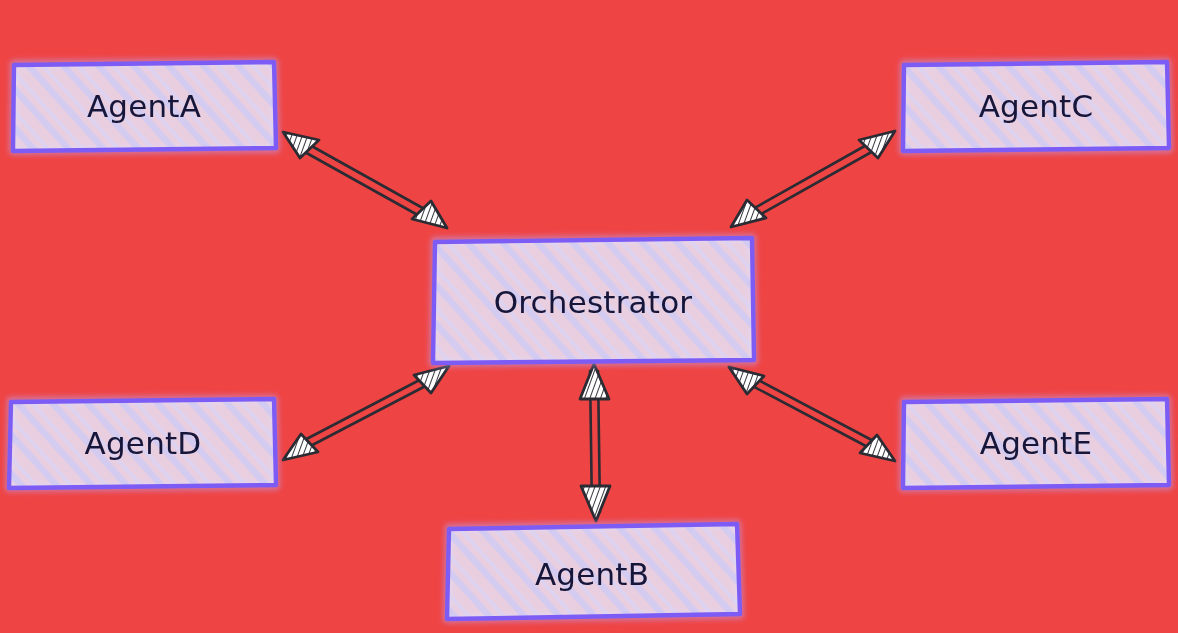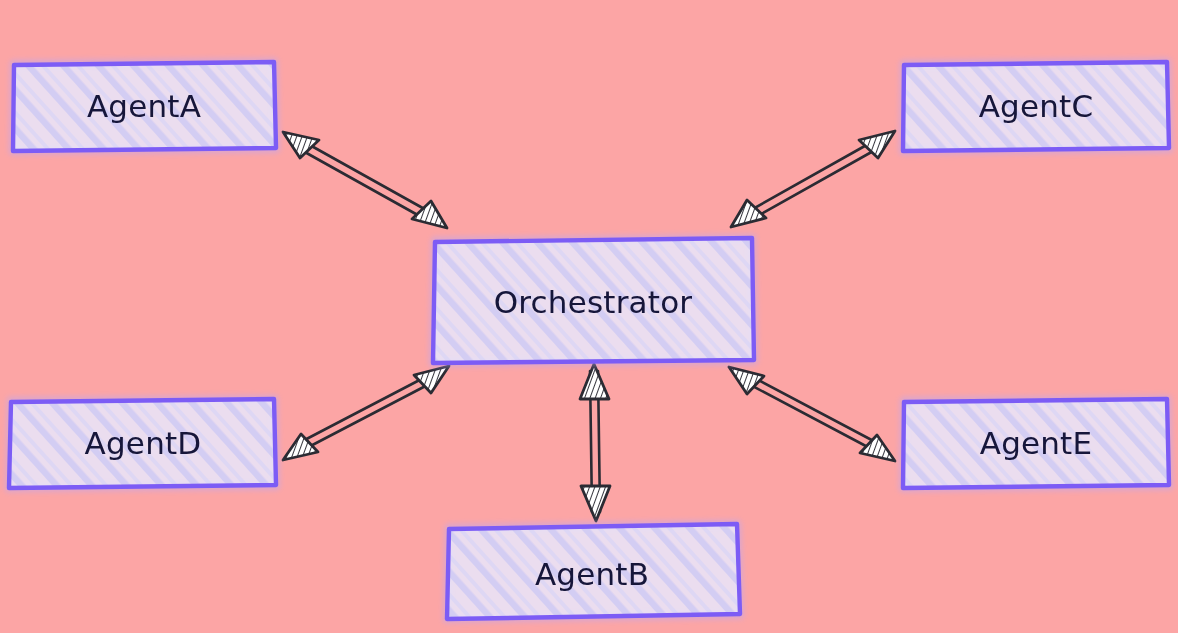--- a/index.html
+++ b/index.html
@@ -10,21 +10,21 @@
   body {
     width: 1178px;
     height: 633px;
     overflow: hidden;
     font-family: "DejaVu Sans", sans-serif;
   }
   #diagram-root {
     position: relative;
     width: 1178px;
     height: 633px;
-    background: #fca5a5;
+    background: #ef4444;
   }
   #diagram-svg {
     position: absolute;
     inset: 0;
     width: 1178px;
     height: 633px;
     display: block;
   }
   .node-label {
     font-family: "DejaVu Sans", sans-serif;

